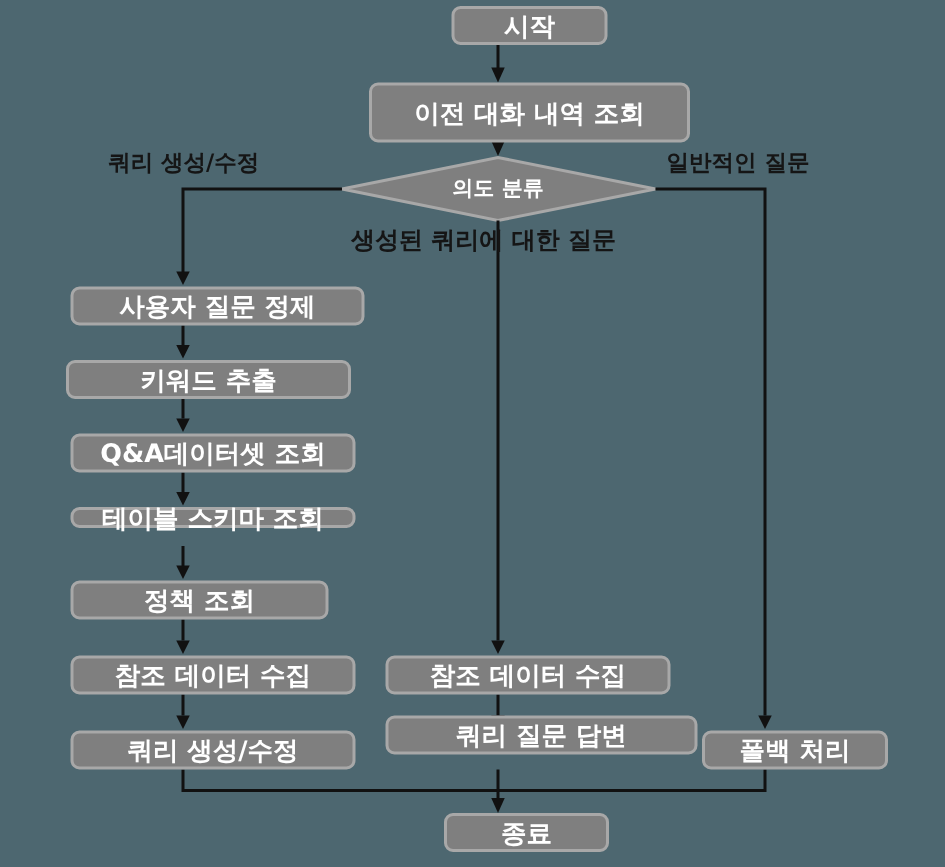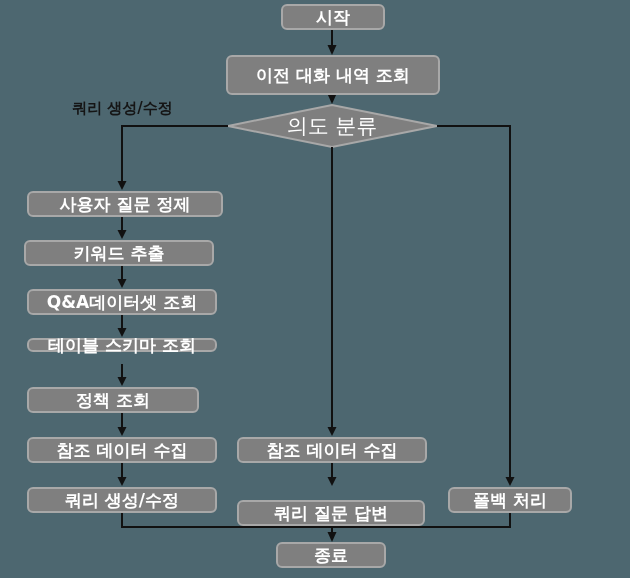--- a/index.html
+++ b/index.html
@@ -34,26 +34,27 @@
     border: 2px solid var(--nodeBorder);
     border-radius: 6px;
     color: var(--nodeText);
     font-size: 17px;
     font-weight: bold;
     display: flex;
     align-items: center;
     justify-content: center;
     white-space: nowrap;
     z-index: 1;
+    margin-left: 20px;
   }
   .diamond-label {
     position: absolute;
     color: var(--nodeText);
-    font-size: 21px;
-    font-weight: normal;
+    font-size: 14px;
+    font-weight: bold;
     display: flex;
     align-items: center;
     justify-content: center;
     white-space: nowrap;
     z-index: 1;
   }
   .edge-label {
     position: absolute;
     color: var(--label);
     font-size: 15px;
@@ -123,23 +124,25 @@
   <div class="node" style="left:27px; top:338px; width:190px; height:14px;">테이블 스키마 조회</div>
 
   <div class="node" style="left:27px; top:387px; width:172px; height:26px;">정책 조회</div>
 
   <div class="node" style="left:27px; top:437px; width:190px; height:26px;">참조 데이터 수집</div>
 
   <div class="node" style="left:27px; top:487px; width:190px; height:26px;">쿼리 생성/수정</div>
 
   <div class="node" style="left:237px; top:437px; width:190px; height:26px;">참조 데이터 수집</div>
 
-  <div class="node" style="left:237px; top:500px; width:188px; height:26px;">쿼리 질문 답변</div>
+  <div class="node" style="left:237px; top:477px; width:208px; height:26px;">쿼리 질문 답변</div>
 
   <div class="node" style="left:448px; top:487px; width:124px; height:26px;">폴백 처리</div>
 
   <div class="node" style="left:276px; top:542px; width:110px; height:26px;">종료</div>
 
   <div class="edge-label" style="left:55px; top:99px; width:135px;">쿼리 생성/수정</div>
 
+  <div class="edge-label" style="left:436px; top:99px; width:112px;">일반적인 질문</div>
 
+  <div class="edge-label" style="left:234px; top:150px; width:175px; font-size:16px;">생성된 쿼리에 대한 질문</div>
 
 </div>
 
 </body></html>

